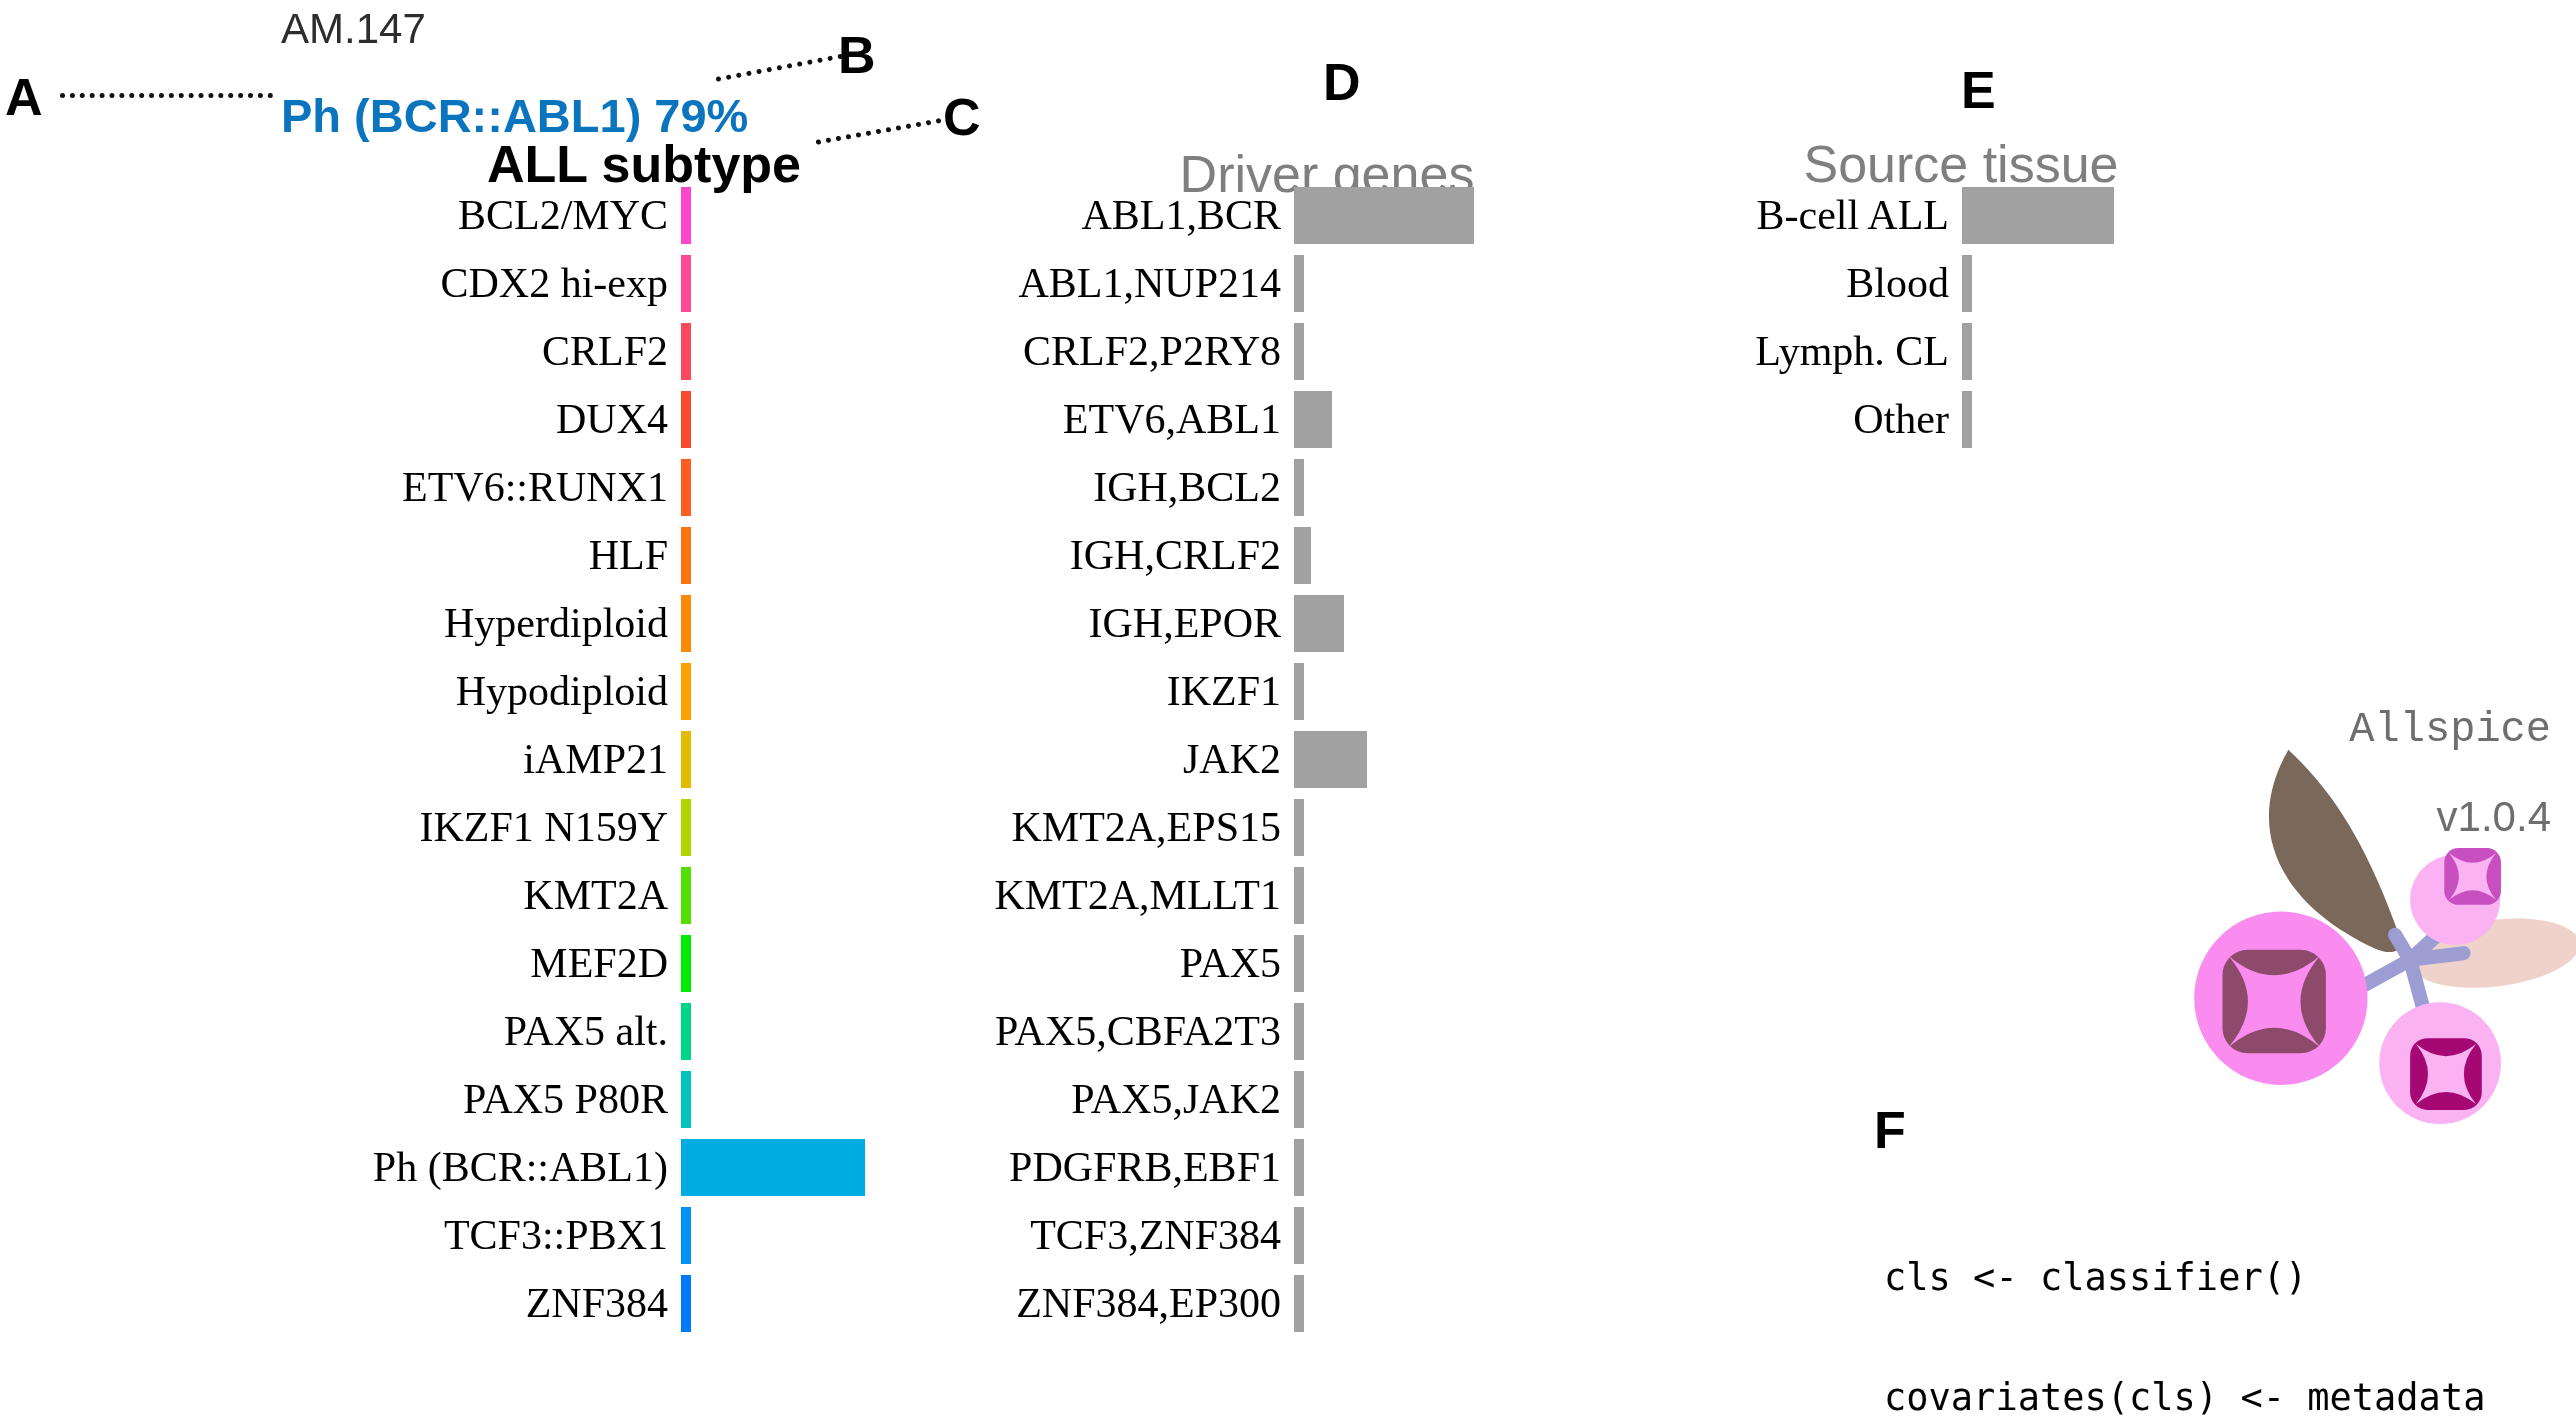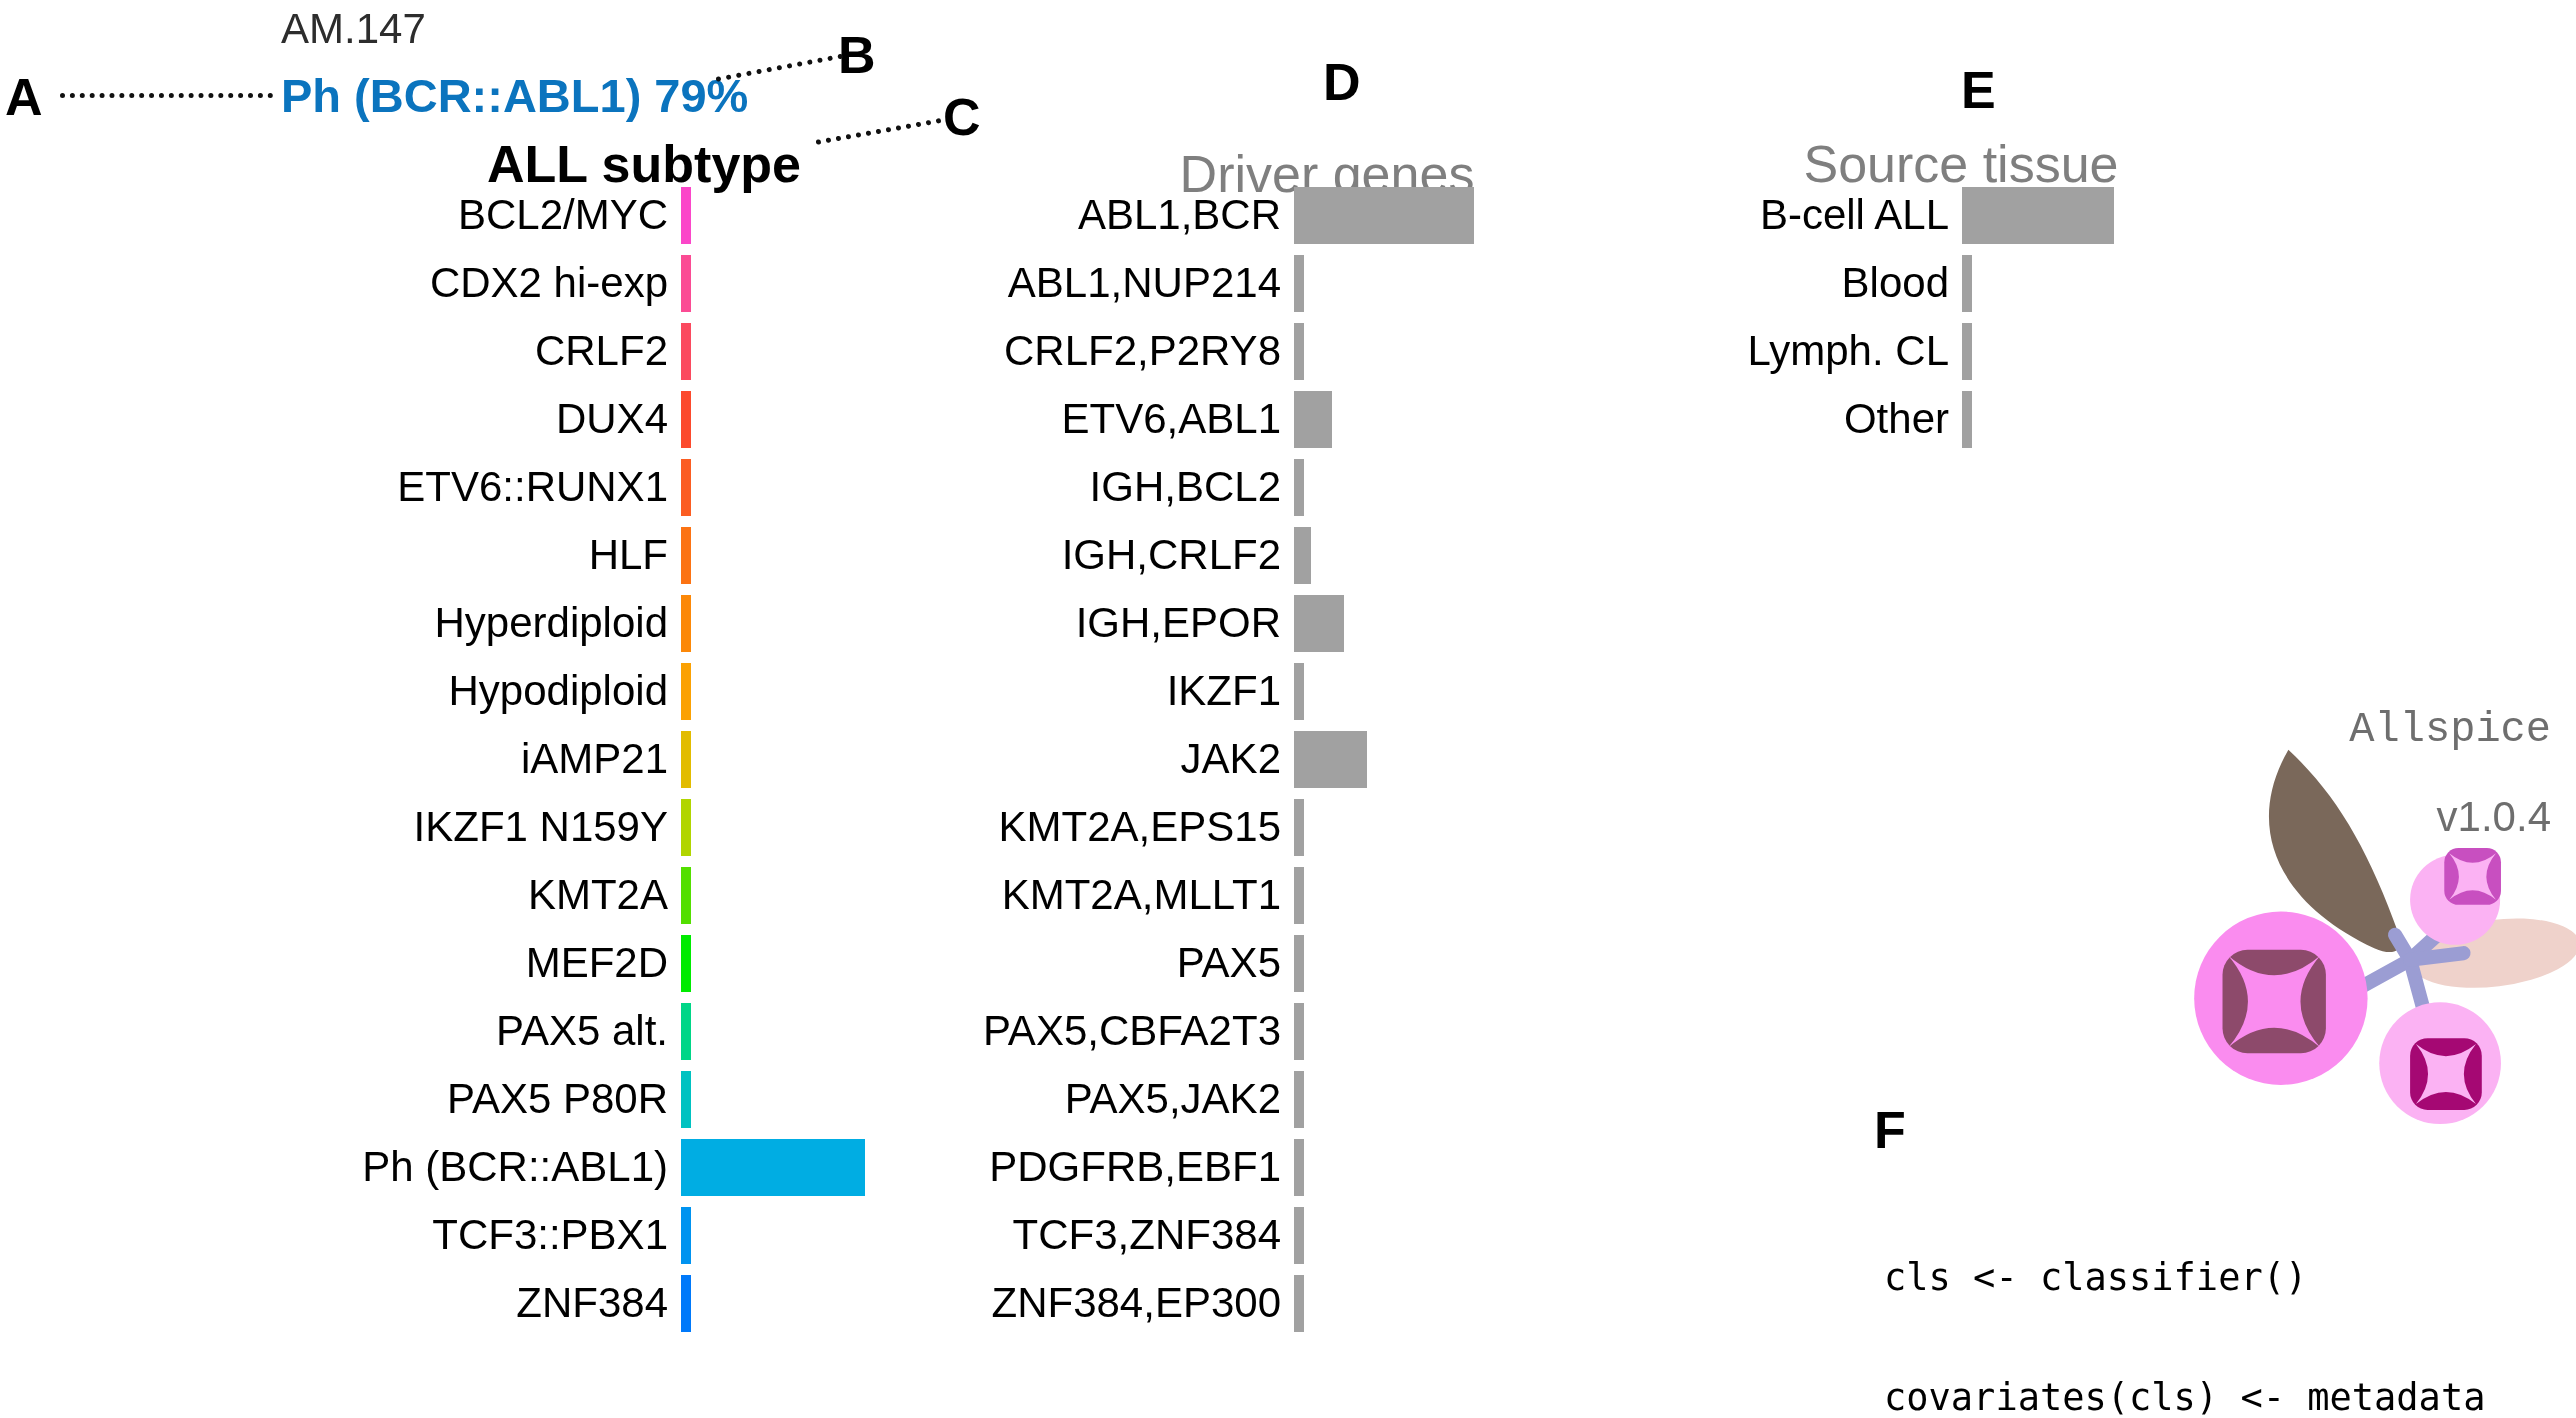--- a/index.html
+++ b/index.html
@@ -1,27 +1,27 @@
 <!DOCTYPE html>
 <html style="font-size:13.4px"><head>
 <meta charset="utf-8">
 <style>
   html,body{margin:0;padding:0;background:#ffffff;}
   body{width:2576px;height:1419px;position:relative;overflow:hidden;
        font-family:"Liberation Sans", sans-serif;color:#000;}
   .abs{position:absolute;}
   .panel-letter{font-size:52px;font-weight:bold;color:#000;}
   .fig-title{font-size:42px;color:#2d2d2d;}
-  .prediction{font-size:47px;font-weight:bold;color:#0b74be;}
+  .prediction{font-size:47px;font-weight:bold;color:#0b74be;margin-top:20px;}
   .col-title{font-size:52px;}
   .col-title.black{font-weight:bold;color:#000;text-align:right;}
   .col-title.gray{color:#7f7f7f;text-align:center;}
   .dotline{position:absolute;border-top:5.8px dotted #111;height:0;transform-origin:left center;}
   .rows{position:absolute;top:181px;display:flex;flex-direction:column;}
-  .row{display:flex;align-items:center;height:68px;}
+  .row{display:flex;align-items:center;height:68px;font-family:Liberation Serif, serif;}
   .rlabel{font-size:42px;text-align:right;white-space:nowrap;flex:0 0 auto;}
   .rbar{height:57px;margin-left:13.4px;flex:0 0 auto;}
   #subtype-rows .rlabel{width:668px;}
   #driver-rows .rlabel{width:449px;}
   #tissue-rows .rlabel{width:280px;}
   .code{font-family:"DejaVu Sans Mono","Liberation Mono",monospace;
         font-size:37px;line-height:40px;color:#000;white-space:pre;}
   .logo-text{font-size:42px;color:#6e6e6e;text-align:right;width:250px;}
 </style>
 </head>

